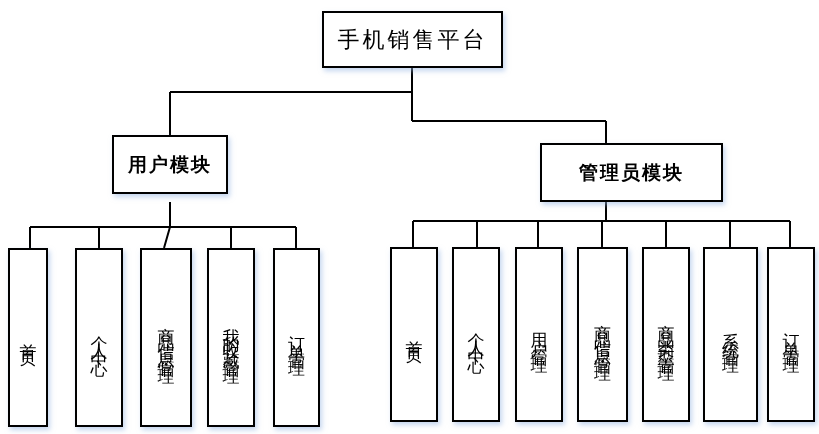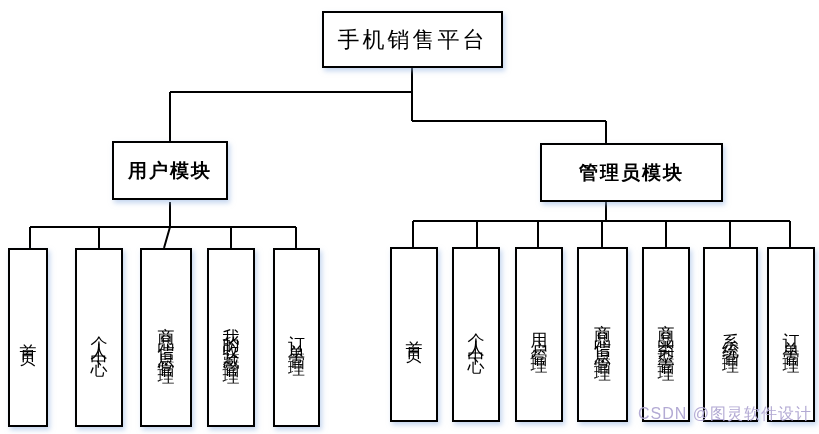--- a/index.html
+++ b/index.html
@@ -38,21 +38,21 @@
     font-family: "Liberation Serif", "DejaVu Serif", serif;
     font-size: 22px;
     letter-spacing: 3px;
   }
   .module-node {
     font-family: "Liberation Sans", "DejaVu Sans", sans-serif;
     font-weight: bold;
     font-size: 19px;
     letter-spacing: 2px;
   }
-  .module-user  { left: 112px; top: 141px; width: 116px; height: 59px; }
+  .module-user  { left: 112px; top: 135px; width: 116px; height: 59px; }
   .module-admin { left: 540px; top: 143px; width: 183px; height: 59px; }
   .leaf-node {
     font-family: "Liberation Serif", "DejaVu Serif", serif;
     font-size: 17px;
   }
   .leaf-node .vtext {
     writing-mode: vertical-rl;
     text-orientation: upright;
     letter-spacing: 8px;
     white-space: nowrap;
@@ -142,15 +142,14 @@
   <div class="node leaf-node leaf-r leaf-r4">
     <span class="vtext">商品类型管理</span>
   </div>
   <div class="node leaf-node leaf-r leaf-r5">
     <span class="vtext">系统管理</span>
   </div>
   <div class="node leaf-node leaf-r leaf-r6">
     <span class="vtext">订单管理</span>
   </div>
 
-  <div class="watermark">CSDN @图灵软件设计</div>
 
 </div>
 
 </body></html>

